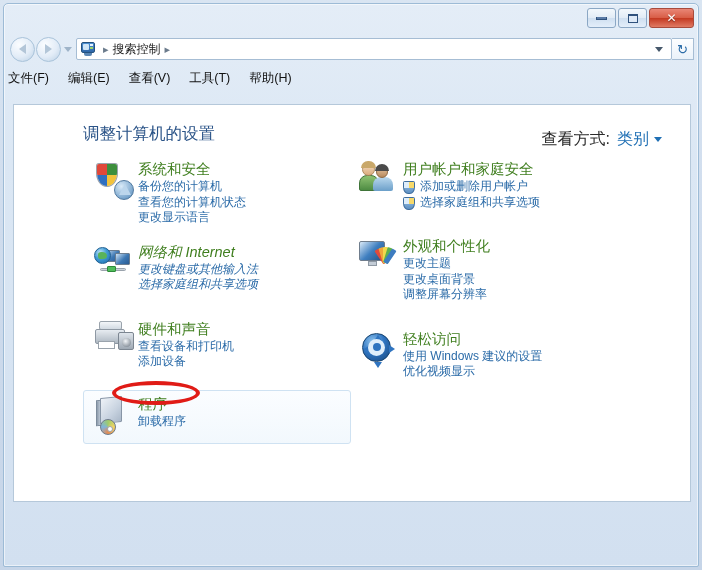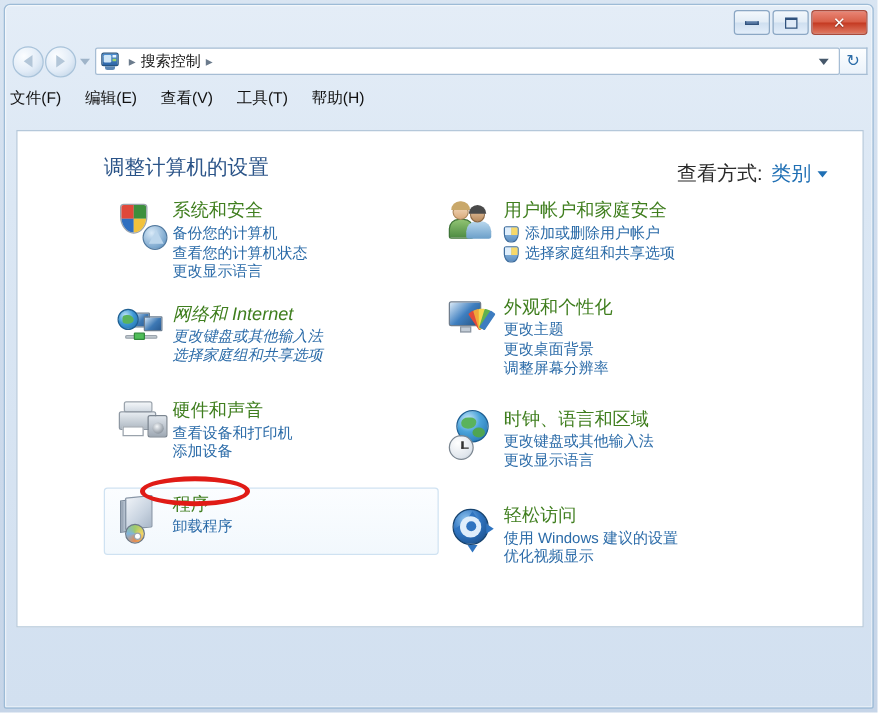--- a/index.html
+++ b/index.html
@@ -522,36 +522,20 @@
             </div>
           </div>
           <div class="txt">
             <div class="h">外观和个性化</div>
             <span class="lnk">更改主题</span>
             <span class="lnk">更改桌面背景</span>
             <span class="lnk">调整屏幕分辨率</span>
           </div>
         </div>
 
-        <div class="cat" style="margin-top:13px;">
-          <div class="ico">
-            <div class="ic i-clk">
-              <div class="globe">
-                  <i class="l1"></i>
-                  <i class="l2"></i>
-                </div>
-              <div class="clock"></div>
-            </div>
-          </div>
-          <div class="txt">
-            <div class="h">时钟、语言和区域</div>
-            <span class="lnk">更改键盘或其他输入法</span>
-            <span class="lnk">更改显示语言</span>
-          </div>
-        </div>
 
         <div class="cat" style="margin-top:16px;">
           <div class="ico">
             <div class="ic i-ease">
               <div class="circ"></div>
               <i class="a1"></i>
                 <i class="a2"></i>
                 <i class="a3"></i>
                 <i class="a4"></i>
               <div class="inner"></div>

